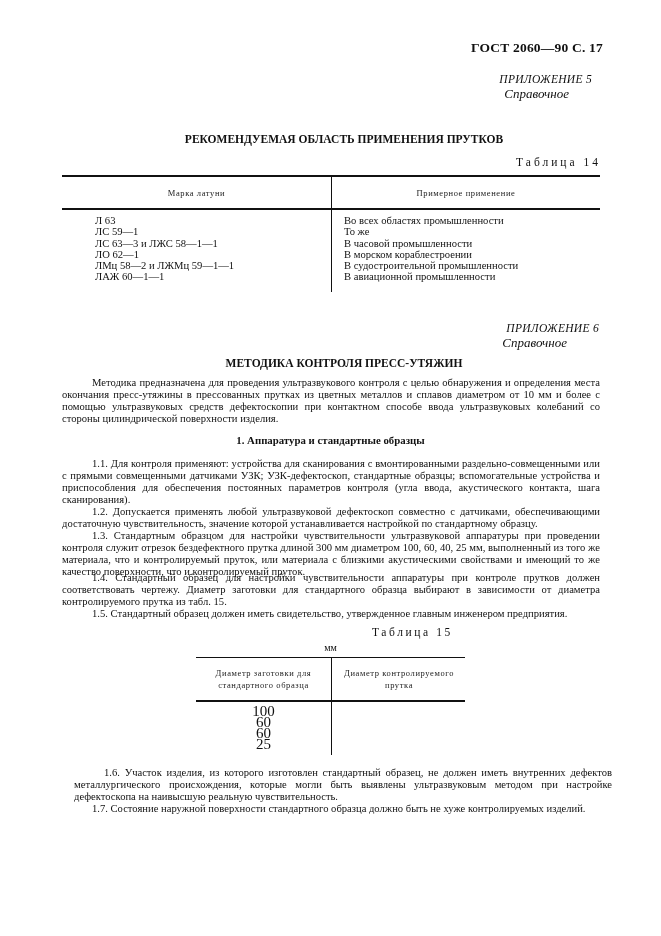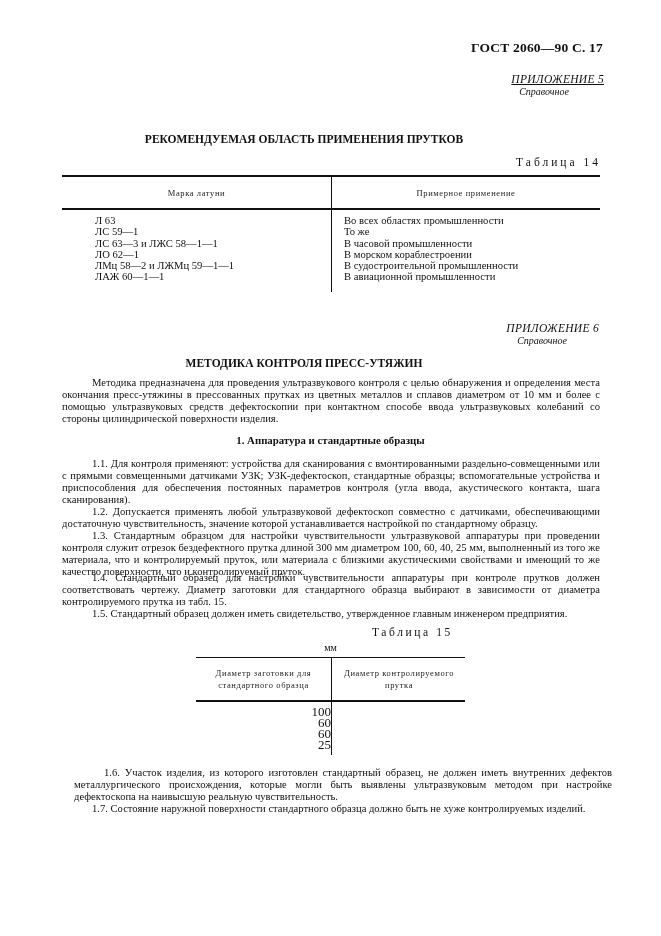--- a/index.html
+++ b/index.html
@@ -6,44 +6,44 @@
   body {
     width: 661px; height: 936px; position: relative; overflow: hidden;
     font-family: "Liberation Serif", "DejaVu Serif", serif;
     color: #111111;
   }
   .abs { position: absolute; }
   .header-gost {
     top: 40px; right: 58px; font-weight: bold; font-size: 13.5px; letter-spacing: 0.2px;
   }
   .appx-title { font-style: italic; font-size: 11.5px; letter-spacing: 0.3px; }
-  .appx-sub { font-style: italic; font-size: 10px; }
+  .appx-sub { font-style: italic; font-size: 13px; }
   .section-title {
-    left: 0; width: 608px; text-align: center; font-weight: bold; font-size: 11.5px;
+    left: 0; width: 608px; text-align: center; font-weight: bold; font-size: 11.5px; padding-left: 40px;
   }
   .table-caption { font-size: 11.5px; letter-spacing: 3px; }
   .para {
     left: 62px; width: 538px; font-size: 10.6px; line-height: 12px; text-align: justify;
     margin: 0;
   }
   .para .ind { display: inline-block; width: 30px; }
   .line { background: #111; }
   .vline { background: #111; width: 1px; }
   .th { font-size: 8.5px; letter-spacing: 0.6px; text-align: center; color: #222; line-height: 12px; }
   .td-list { font-size: 10.6px; line-height: 11.3px; }
   .td-list div { white-space: nowrap; }
-  .num-col { text-align: right; font-size: 13px; line-height: 11px; }
+  .num-col { text-align: center; font-size: 15px; line-height: 11px; }
   .subsec-title { left: 0; width: 661px; text-align: center; font-weight: bold; font-size: 10.8px; }
 </style>
 </head>
 <body>
 
 <div class="abs header-gost">ГОСТ 2060—90 С. 17</div>
 
-<div class="abs appx-title" style="top:73px; right:57px;text-decoration:underline;">ПРИЛОЖЕНИЕ 5</div>
+<div class="abs appx-title" style="top:73px; right:69px;">ПРИЛОЖЕНИЕ 5</div>
 <div class="abs appx-sub" style="top:86px; right:92px;">Справочное</div>
 
 <div class="abs section-title" style="top:133px;">РЕКОМЕНДУЕМАЯ ОБЛАСТЬ ПРИМЕНЕНИЯ ПРУТКОВ</div>
 
 <div class="abs table-caption" style="top:156px; right:60px;">Таблица 14</div>
 
 <div class="abs" style="left:62px; top:175px; width:538px; height:118px;">
   <div class="abs line" style="left:0; top:0; width:538px; height:2px;"></div>
   <div class="abs line" style="left:0; top:33px; width:538px; height:2px;"></div>
   <div class="abs vline" style="left:269px; top:0; height:117px;"></div>

